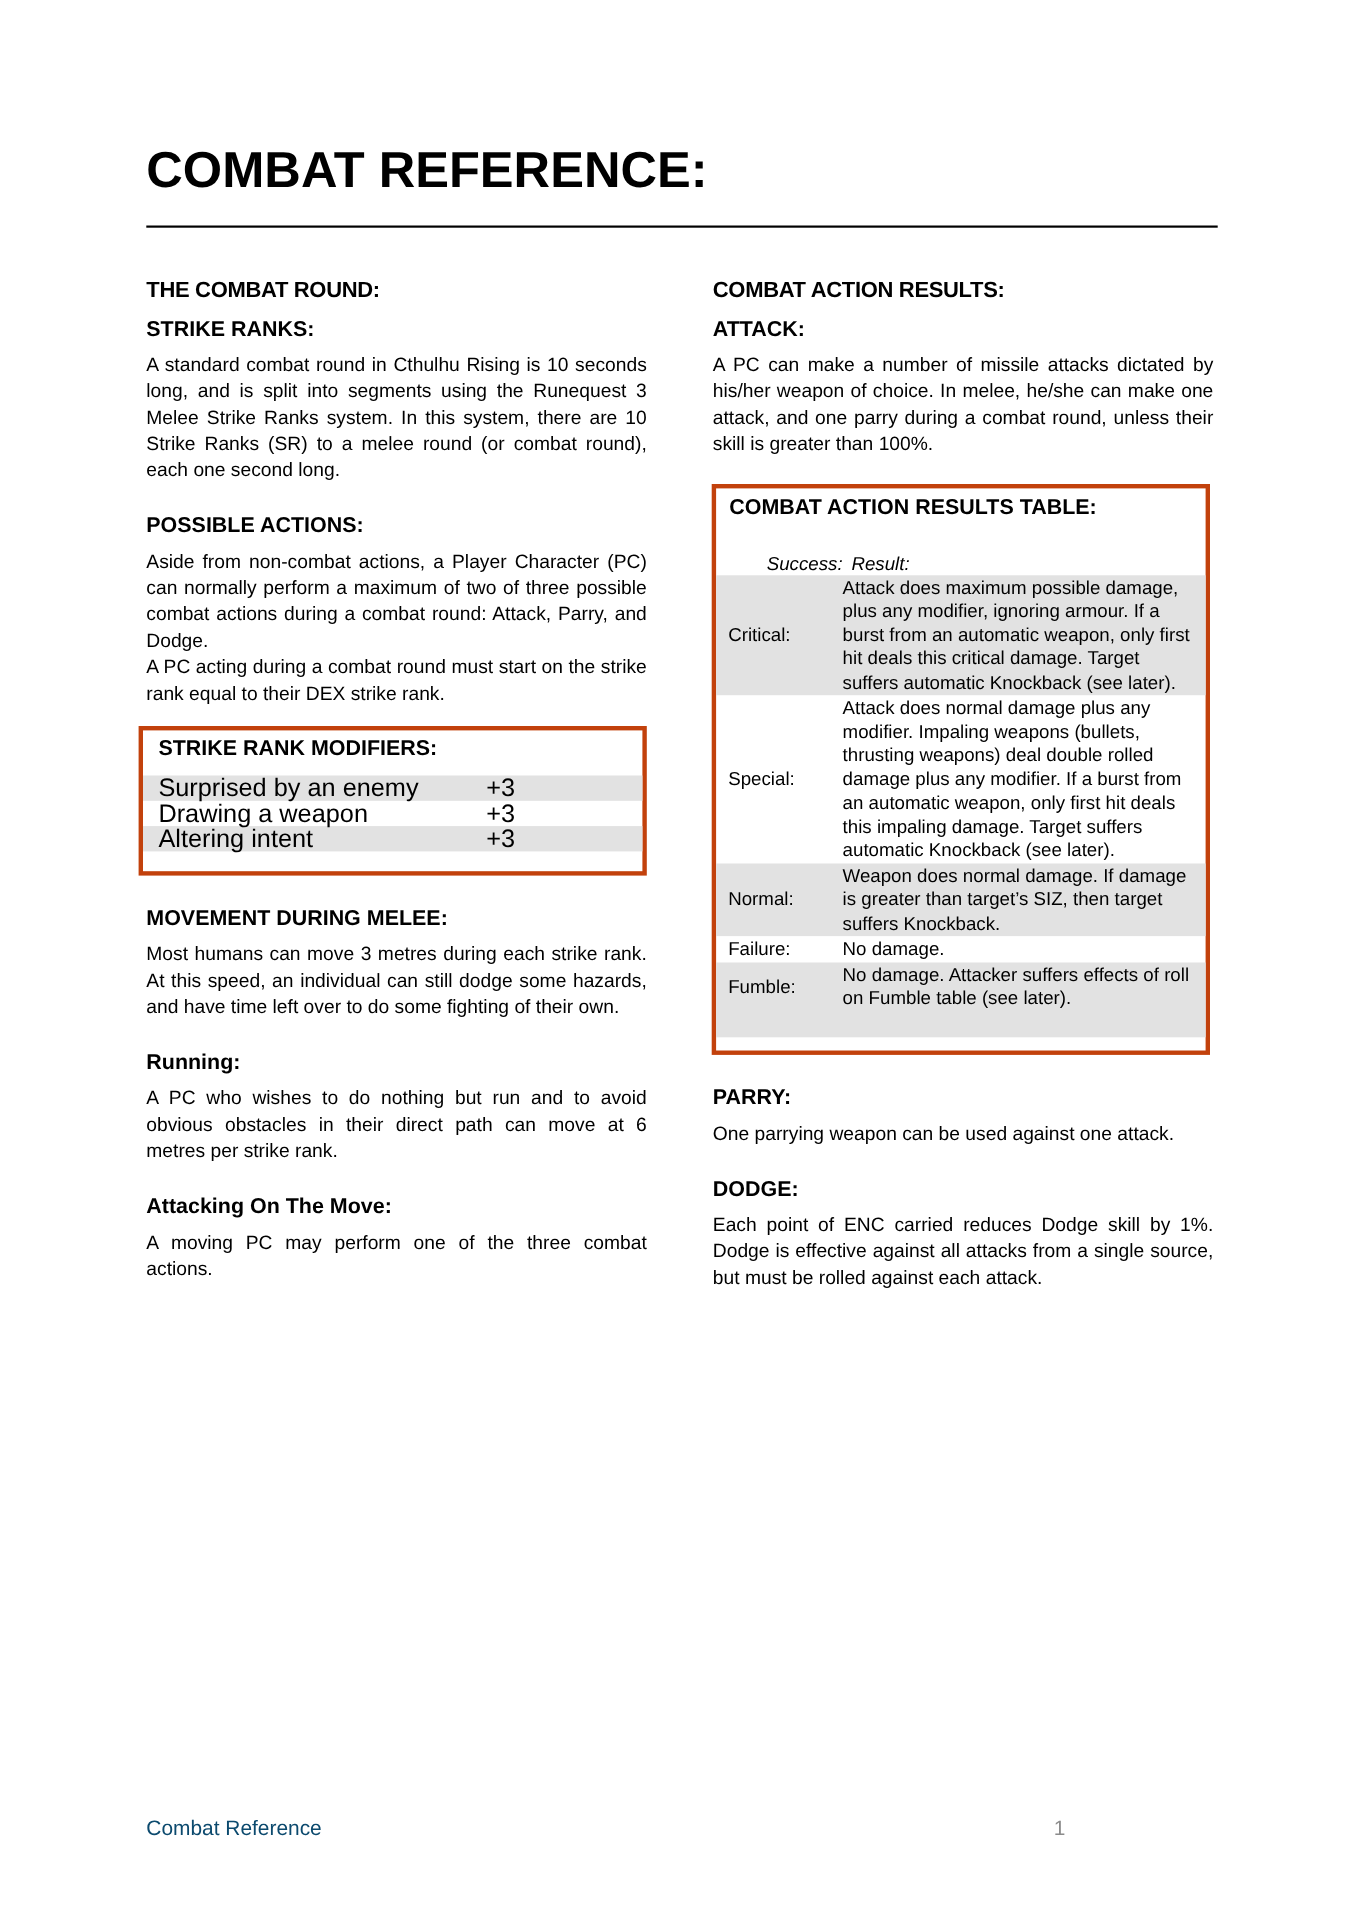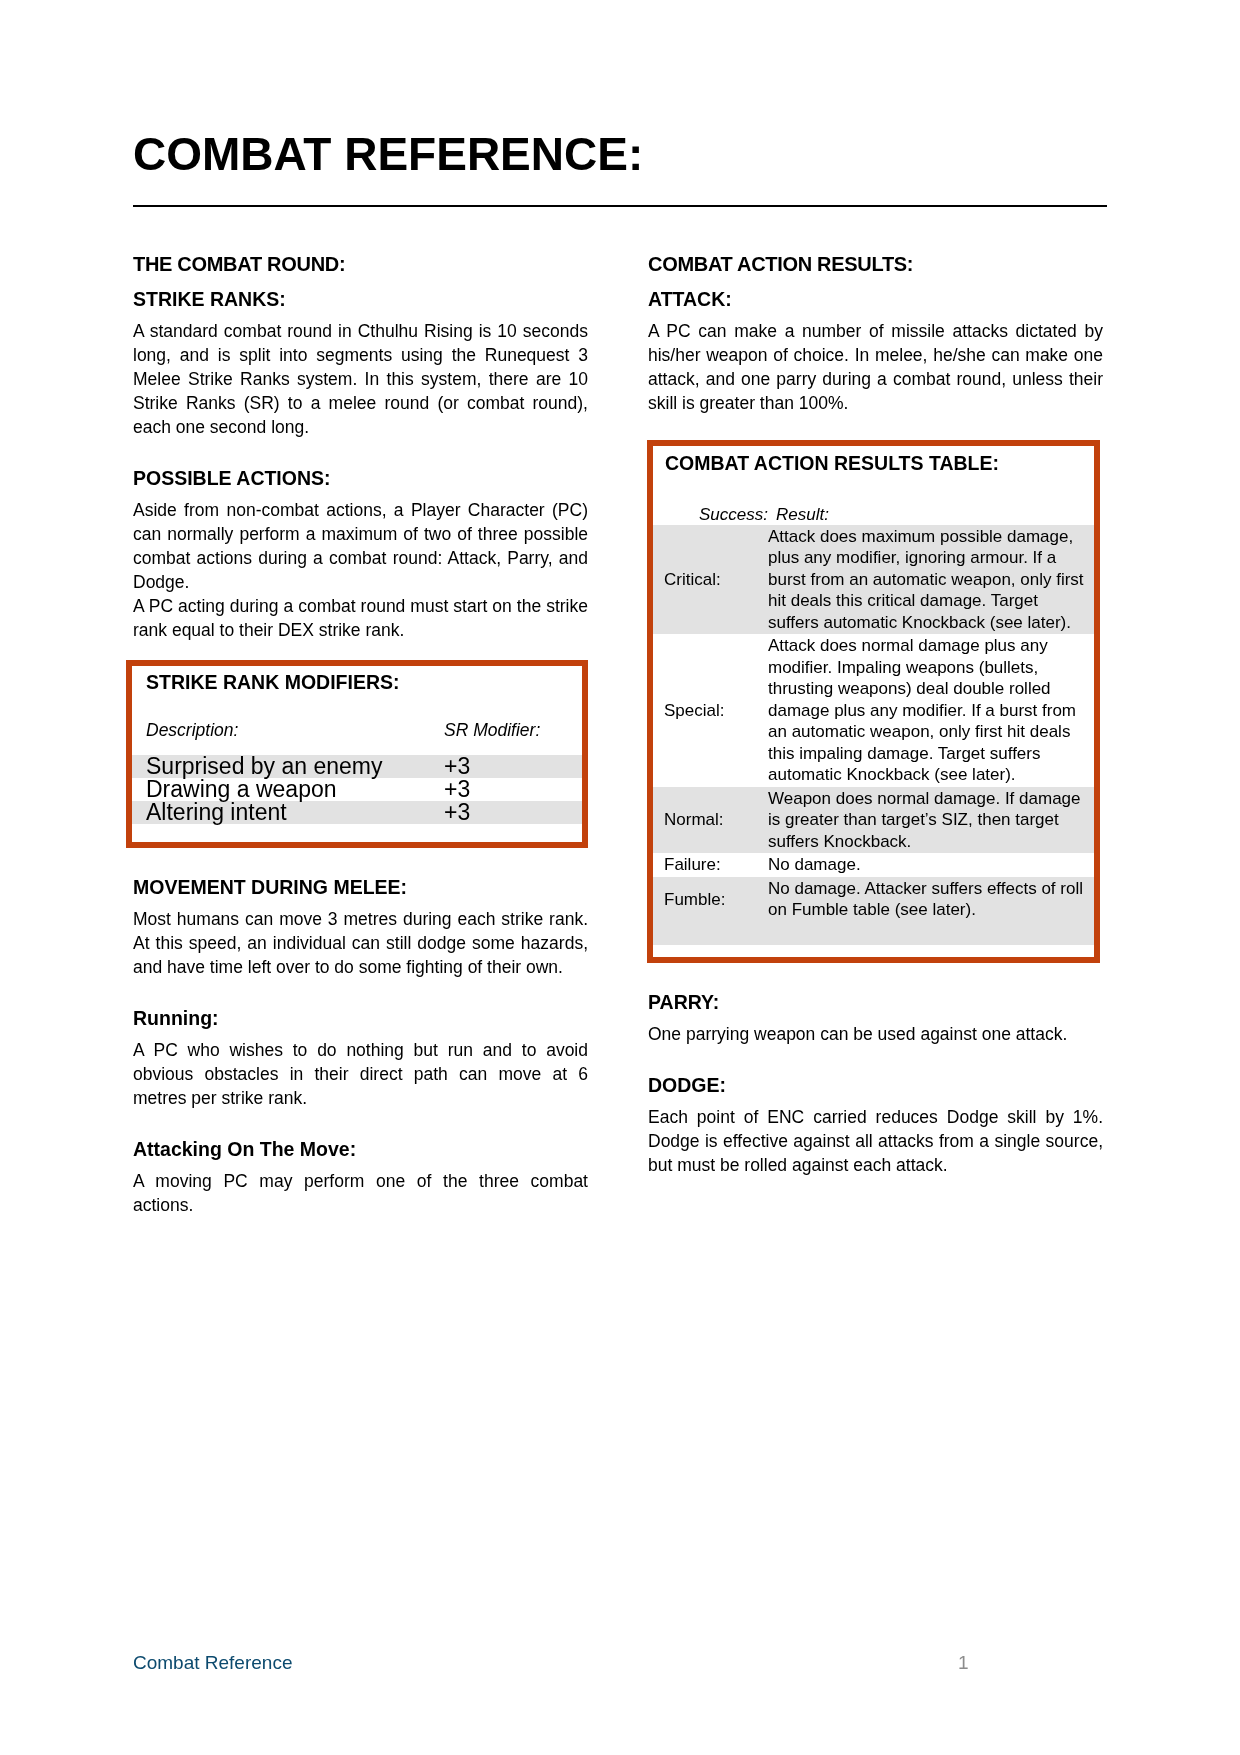--- a/index.html
+++ b/index.html
@@ -50,21 +50,21 @@
     margin:28px 0 9px 0;
   }
   h3.sub.first { margin-top:0; }
   .col p.body {
     margin:0;
     font-size:17.5px;
     line-height:24px;
     text-align:justify;
   }
   .box {
-    border:6px solid #c2410c;
+    border:4px solid #c2410c;
     box-sizing:border-box;
     background:#fff;
   }
   .box-title {
     font-size:19.5px;
     line-height:22px;
     font-weight:bold;
   }
   
   .sr-box {
@@ -149,24 +149,20 @@
       <h3 class="sub first">STRIKE RANKS:</h3>
       <p class="body">A standard combat round in Cthulhu Rising is 10 seconds long, and is split into segments using the Runequest 3 Melee Strike Ranks system. In this system, there are 10 Strike Ranks (SR) to a melee round (or combat round), each one second long.</p>
 
       <h3 class="sub">POSSIBLE ACTIONS:</h3>
       <p class="body">Aside from non-combat actions, a Player Character (PC) can normally perform a maximum of two of three possible combat actions during a combat round: Attack, Parry, and Dodge.</p>
 
       <p class="body">A PC acting during a combat round must start on the strike rank equal to their DEX strike rank.</p>
 
       <div class="box sr-box">
         <div class="box-title">STRIKE RANK MODIFIERS:</div>
-        <div class="sr-head">
-          <span class="c1">Description:</span>
-          <span class="c2">SR Modifier:</span>
-        </div>
         <div class="sr-rows">
 
             <div class="sr-row shaded">
               <span class="c1">Surprised by an enemy</span>
               <span class="c2">+3</span>
             </div>
 
             <div class="sr-row">
               <span class="c1">Drawing a weapon</span>
               <span class="c2">+3</span>

